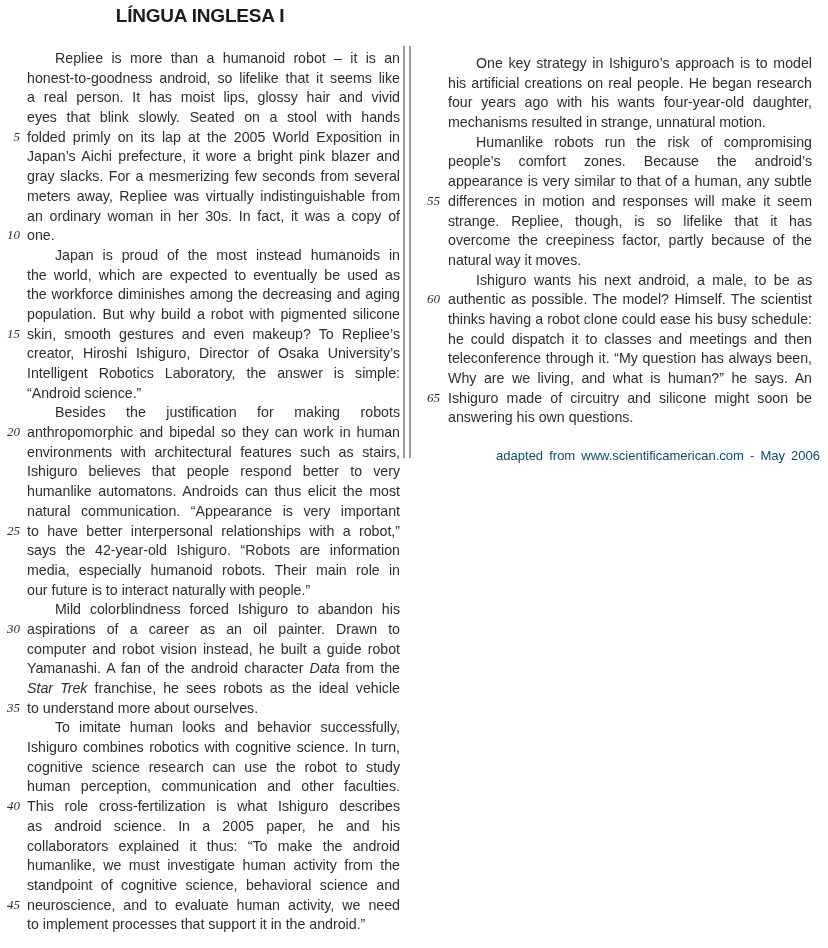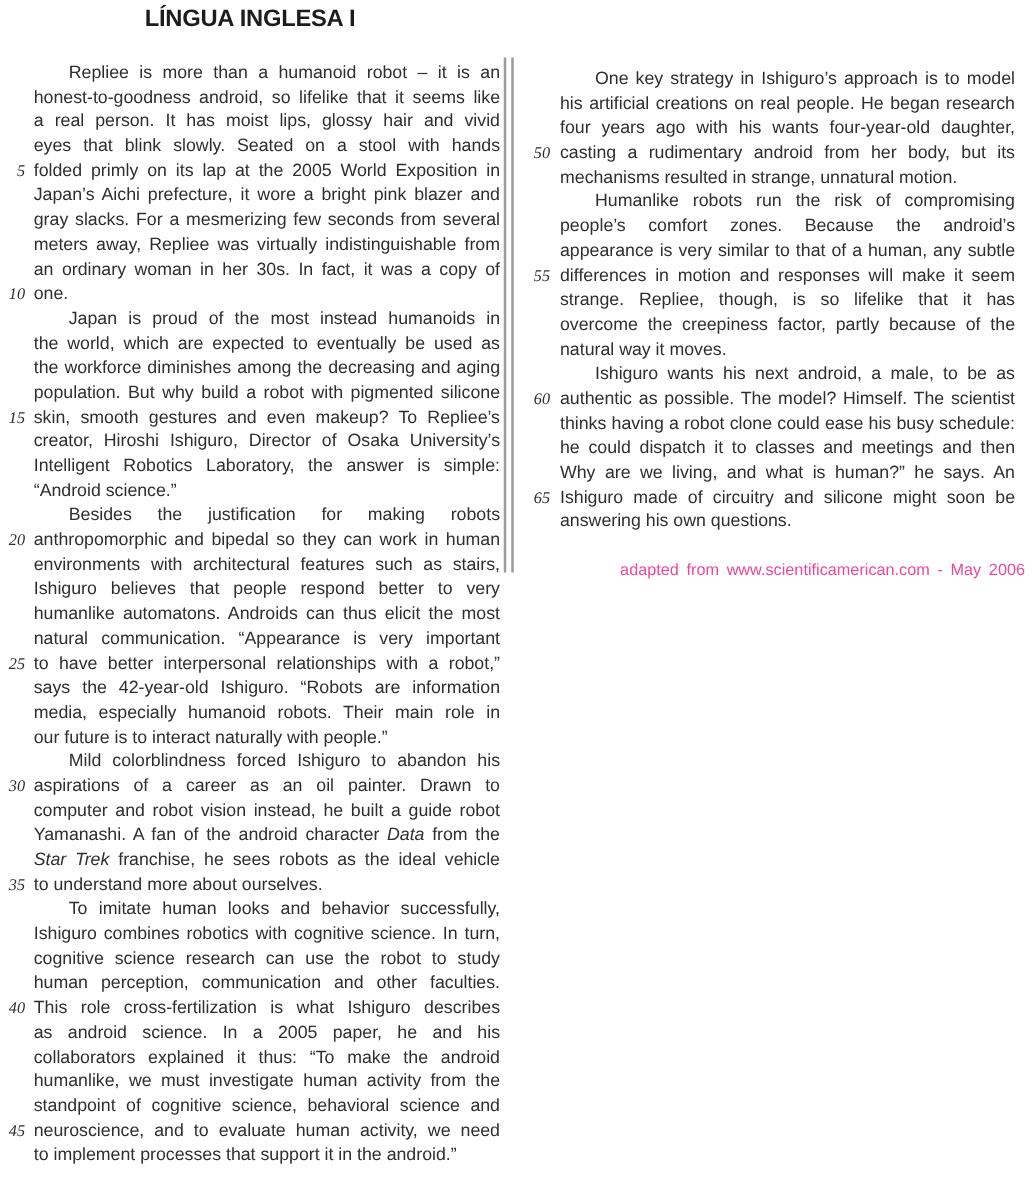--- a/index.html
+++ b/index.html
@@ -30,21 +30,21 @@
     text-align:justify;text-align-last:justify;text-justify:inter-word;
   }
   .line-text.para-end{text-align-last:left;}
   .line-text.indent{text-indent:28px;}
   .divider{
     position:absolute;left:403px;top:46px;width:4px;height:412px;
     border-left:2px solid #9a9aa2;border-right:2px solid #9a9aa2;
   }
   .attribution{
     position:absolute;left:420px;top:448px;width:400px;
-    text-align:right;font-size:13px;word-spacing:2.5px;color:#ec4899;
+    text-align:right;font-size:13px;word-spacing:2.5px;color:#0c4a6e;
   }
 </style>
 </head>
 <body>
 
 <div class="page">
   <h1 class="title">LÍNGUA INGLESA I</h1>
   <div class="col col-left">
       <div class="line-row">
         <span class="line-num"></span>
@@ -235,24 +235,20 @@
       </div>
       <div class="line-row">
         <span class="line-num"></span>
         <span class="line-text">his artificial creations on real people. He began research</span>
       </div>
       <div class="line-row">
         <span class="line-num"></span>
         <span class="line-text">four years ago with his wants four-year-old daughter,</span>
       </div>
       <div class="line-row">
-        <span class="line-num">50</span>
-        <span class="line-text">casting a rudimentary android from her body, but its</span>
-      </div>
-      <div class="line-row">
         <span class="line-num"></span>
         <span class="line-text para-end">mechanisms resulted in strange, unnatural motion.</span>
       </div>
       <div class="line-row">
         <span class="line-num"></span>
         <span class="line-text indent">Humanlike robots run the risk of compromising</span>
       </div>
       <div class="line-row">
         <span class="line-num"></span>
         <span class="line-text">people’s comfort zones. Because the android’s</span>
@@ -285,20 +281,24 @@
         <span class="line-num">60</span>
         <span class="line-text">authentic as possible. The model? Himself. The scientist</span>
       </div>
       <div class="line-row">
         <span class="line-num"></span>
         <span class="line-text">thinks having a robot clone could ease his busy schedule:</span>
       </div>
       <div class="line-row">
         <span class="line-num"></span>
         <span class="line-text">he could dispatch it to classes and meetings and then</span>
+      </div>
+      <div class="line-row">
+        <span class="line-num"></span>
+        <span class="line-text">teleconference through it. “My question has always been,</span>
       </div>
       <div class="line-row">
         <span class="line-num"></span>
         <span class="line-text">Why are we living, and what is human?” he says. An</span>
       </div>
       <div class="line-row">
         <span class="line-num">65</span>
         <span class="line-text">Ishiguro made of circuitry and silicone might soon be</span>
       </div>
       <div class="line-row">

